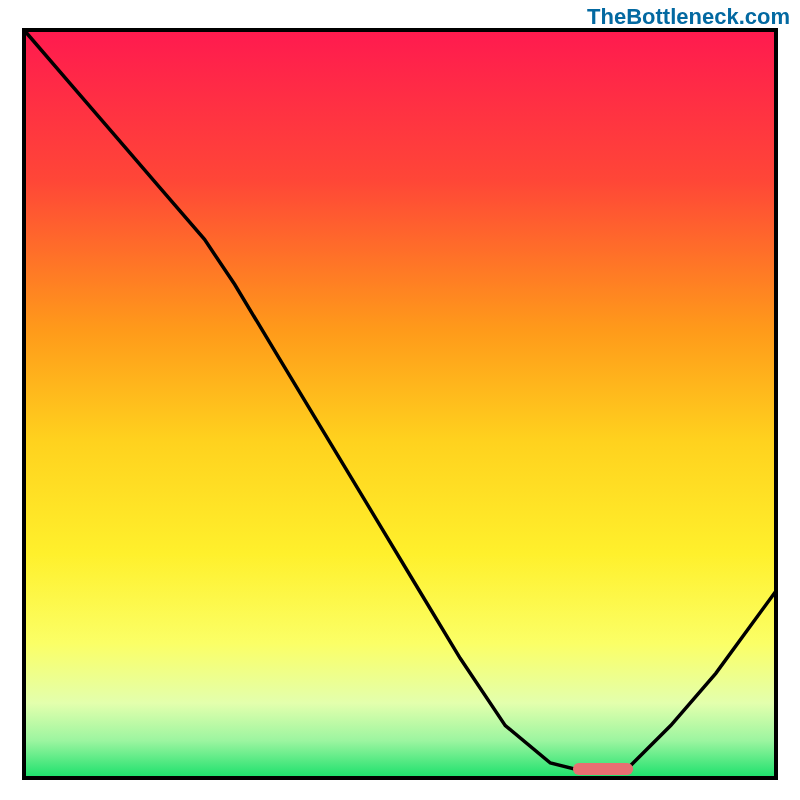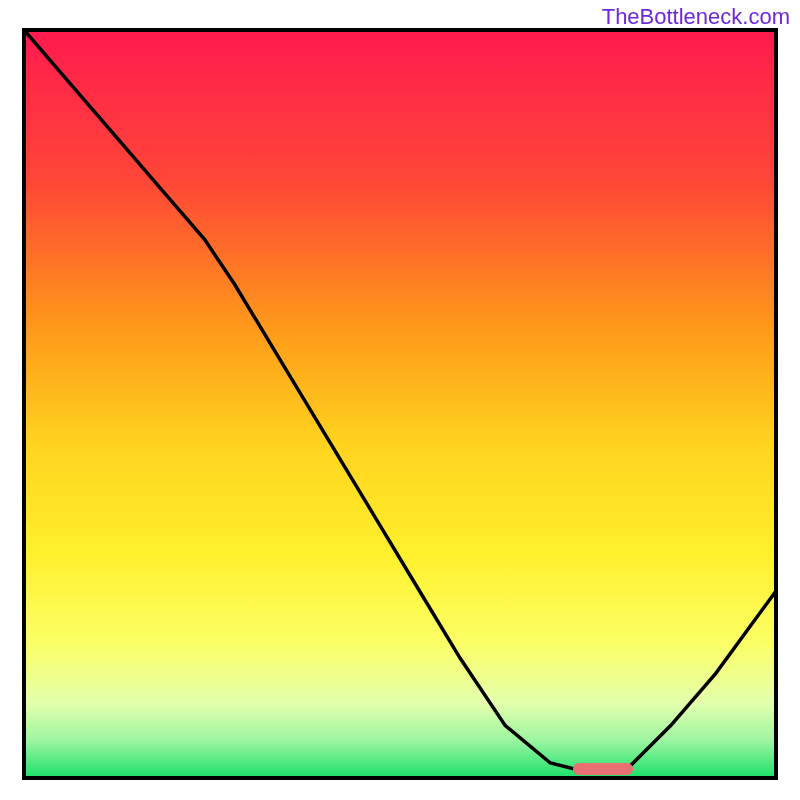--- a/index.html
+++ b/index.html
@@ -12,23 +12,23 @@
   }
   .container {
     position: relative;
     width: 800px;
     height: 800px;
   }
   .watermark {
     position: absolute;
     top: 4px;
     right: 10px;
-    color: #6d28d9;
+    color: #0369a1;
     font-size: 22px;
-    font-weight: normal;
+    font-weight: bold;
     z-index: 10;
   }
   svg {
     display: block;
   }
 </style>
 </head>
 <body>
 
 <div class="container">

